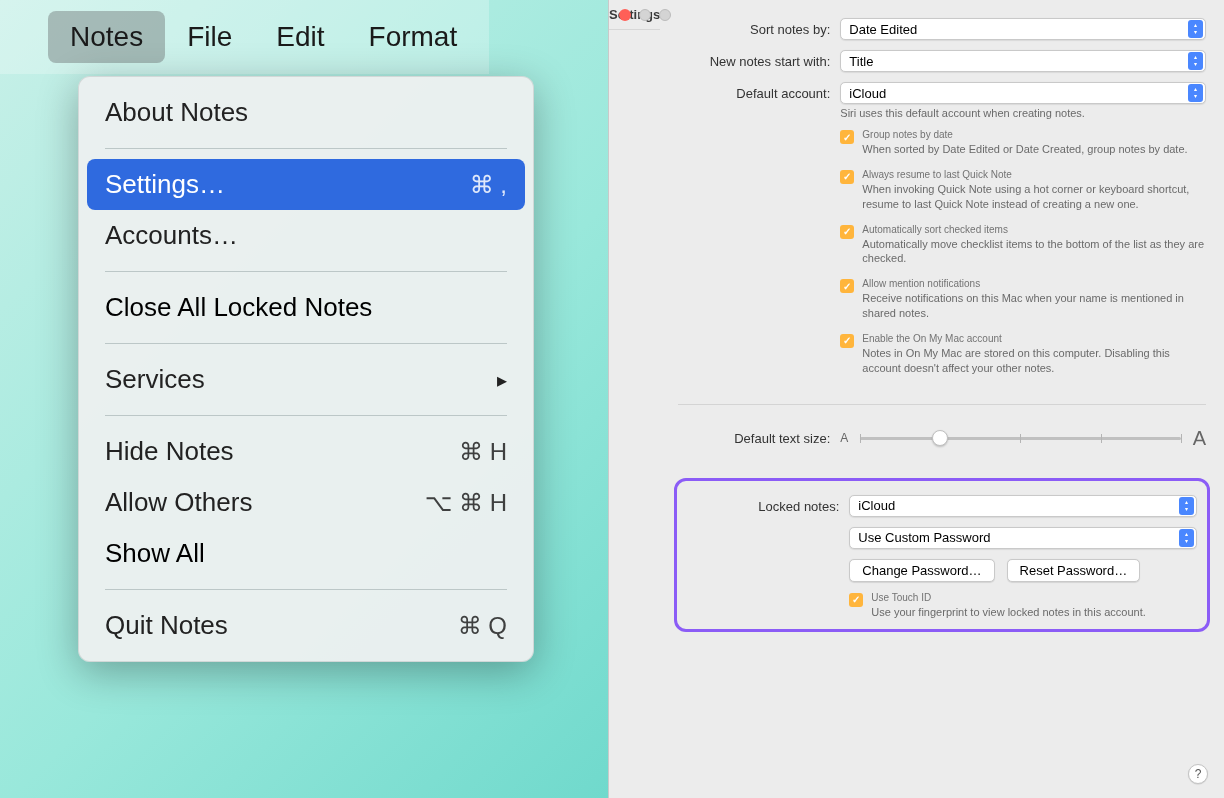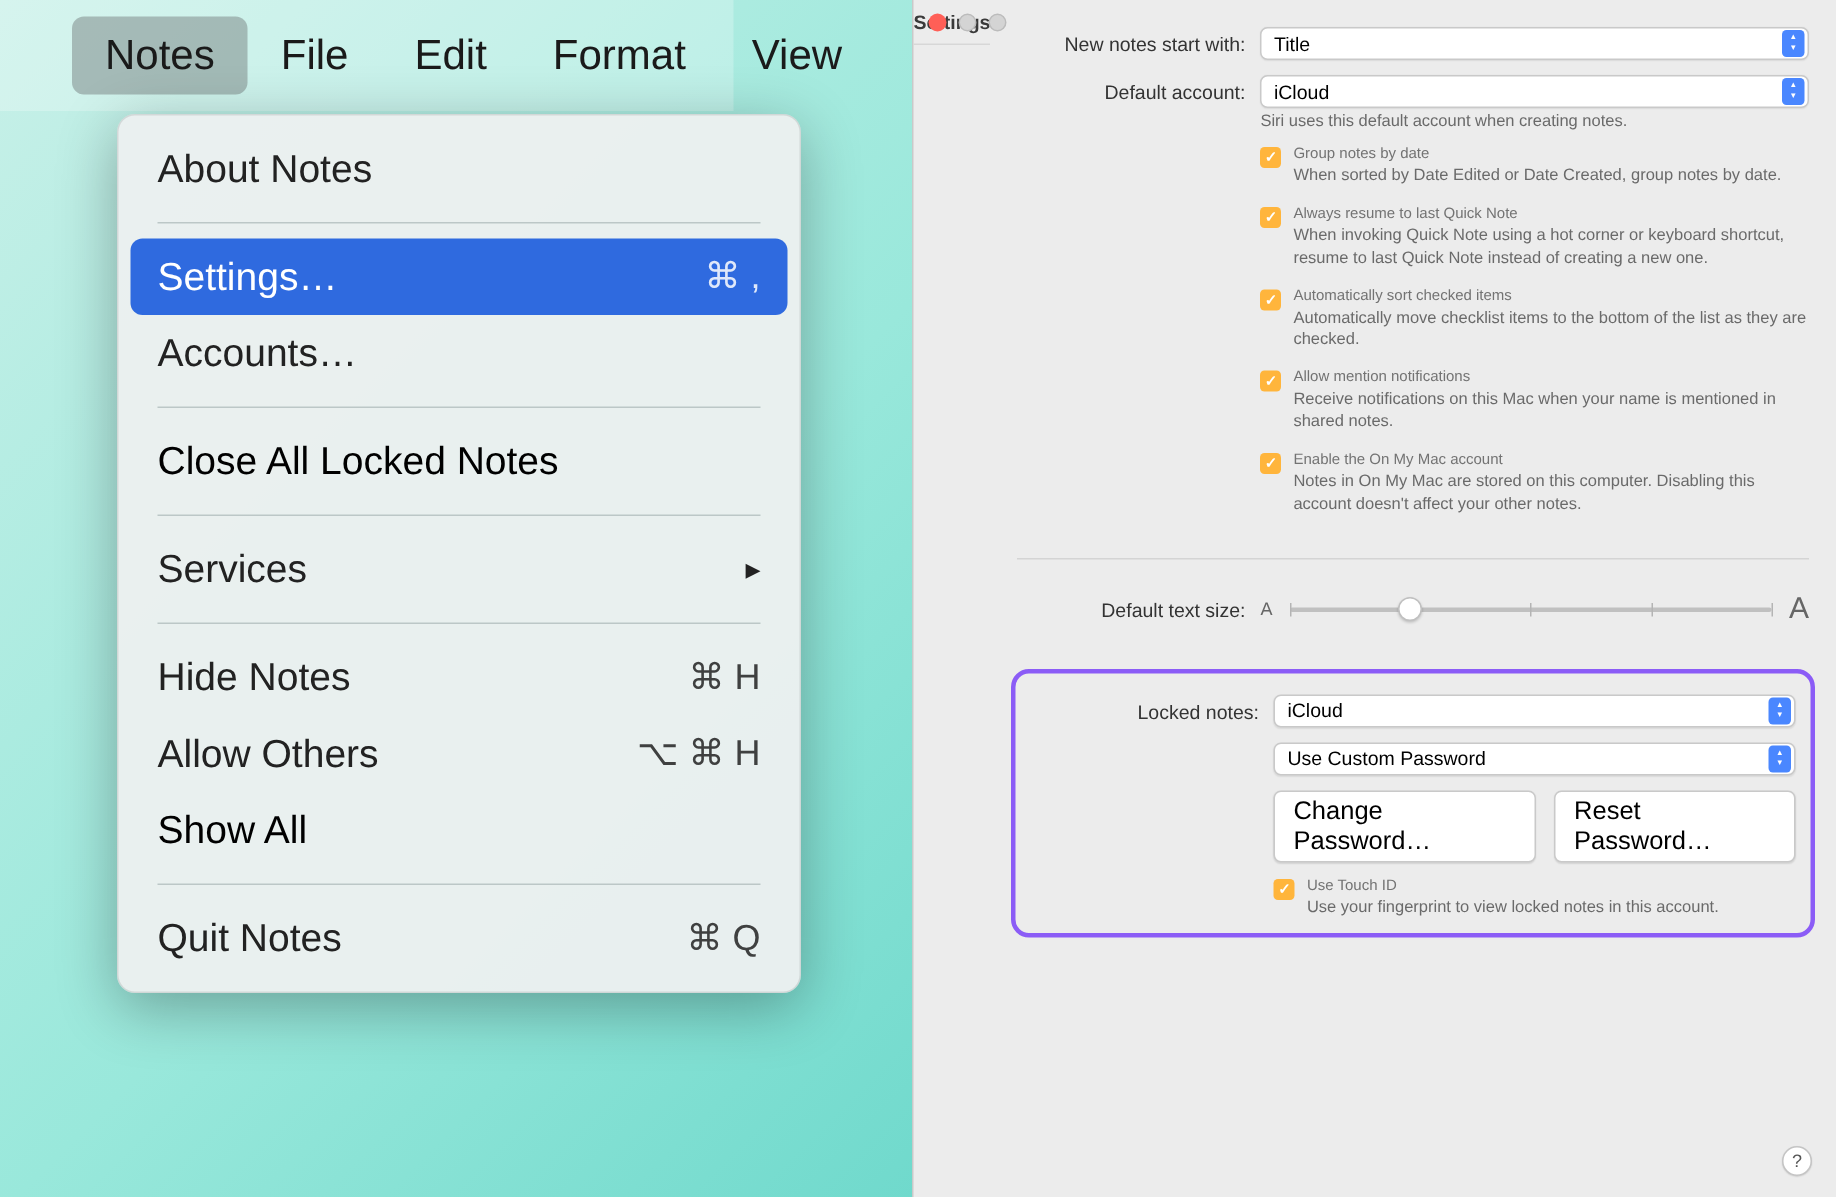--- a/index.html
+++ b/index.html
@@ -49,33 +49,32 @@
 
     .slider-row { display: flex; align-items: center; gap: 12px; }
     .slider-label-small { font-size: 12px; color: #666; }
     .slider-label-large { font-size: 20px; color: #666; }
     .slider { flex: 1; height: 3px; background: #c0c0c0; position: relative; border-radius: 2px; }
     .slider-tick { position: absolute; top: -3px; width: 1px; height: 9px; background: #b4b4b4; }
     .slider-knob { position: absolute; top: -7px; width: 16px; height: 16px; background: #fff; border: 1px solid #c0c0c0; border-radius: 50%; box-shadow: 0 1px 2px rgba(0,0,0,0.2); }
 
     .highlight-box { border: 3px solid #8b5cf6; border-radius: 12px; padding: 14px 10px 10px 10px; margin: 0 -4px; display: flex; flex-direction: column; gap: 10px; }
     .button-row { display: flex; gap: 12px; }
-    .btn { background: #fff; border: 1px solid #c9c9c9; border-radius: 5px; padding: 3px 12px; font-size: 17px; box-shadow: 0 0.5px 1px rgba(0,0,0,0.1); }
+    .btn { background: #fff; border: 1px solid #c9c9c9; border-radius: 5px; padding: 3px 12px; font-size: 13px; box-shadow: 0 0.5px 1px rgba(0,0,0,0.1); }
     .help-btn { position: absolute; right: 16px; bottom: 14px; width: 20px; height: 20px; background: #fff; border: 1px solid #c4c4c4; border-radius: 50%; display: flex; align-items: center; justify-content: center; font-size: 12px; color: #555; box-shadow: 0 0.5px 1px rgba(0,0,0,0.15); }
   </style>
 </head>
 <body>
 
 <div class="menubar">
   <span class="apple-logo"></span>
   <span class="menu-item active">Notes</span>
   <span class="menu-item">File</span>
   <span class="menu-item">Edit</span>
   <span class="menu-item">Format</span>
-  <span class="menu-item">View</span>
 </div>
 
 <div class="dropdown">
   <div class="dropdown-item">
       <span>About Notes</span>
     </div>
   <div class="dropdown-divider"></div>
   <div class="dropdown-item selected">
     <span>Settings…</span>
     <span class="shortcut">⌘ ,</span>
@@ -115,20 +114,29 @@
   <div class="titlebar">
     <div class="traffic-lights">
       <div class="tl red"></div>
       <div class="tl grey"></div>
       <div class="tl grey"></div>
     </div>
     <span class="titlebar-title">Settings</span>
   </div>
 
   <div class="panel-body">
+    <div class="row">
+      <div class="row-label">Sort notes by:</div>
+      <div class="row-control">
+        <div class="select">
+          <span>Date Edited</span>
+          <span class="select-stepper">▴<br>▾</span>
+        </div>
+      </div>
+    </div>
 
     <div class="row">
       <div class="row-label">New notes start with:</div>
       <div class="row-control">
         <div class="select">
           <span>Title</span>
           <span class="select-stepper">▴<br>▾</span>
         </div>
       </div>
     </div>

